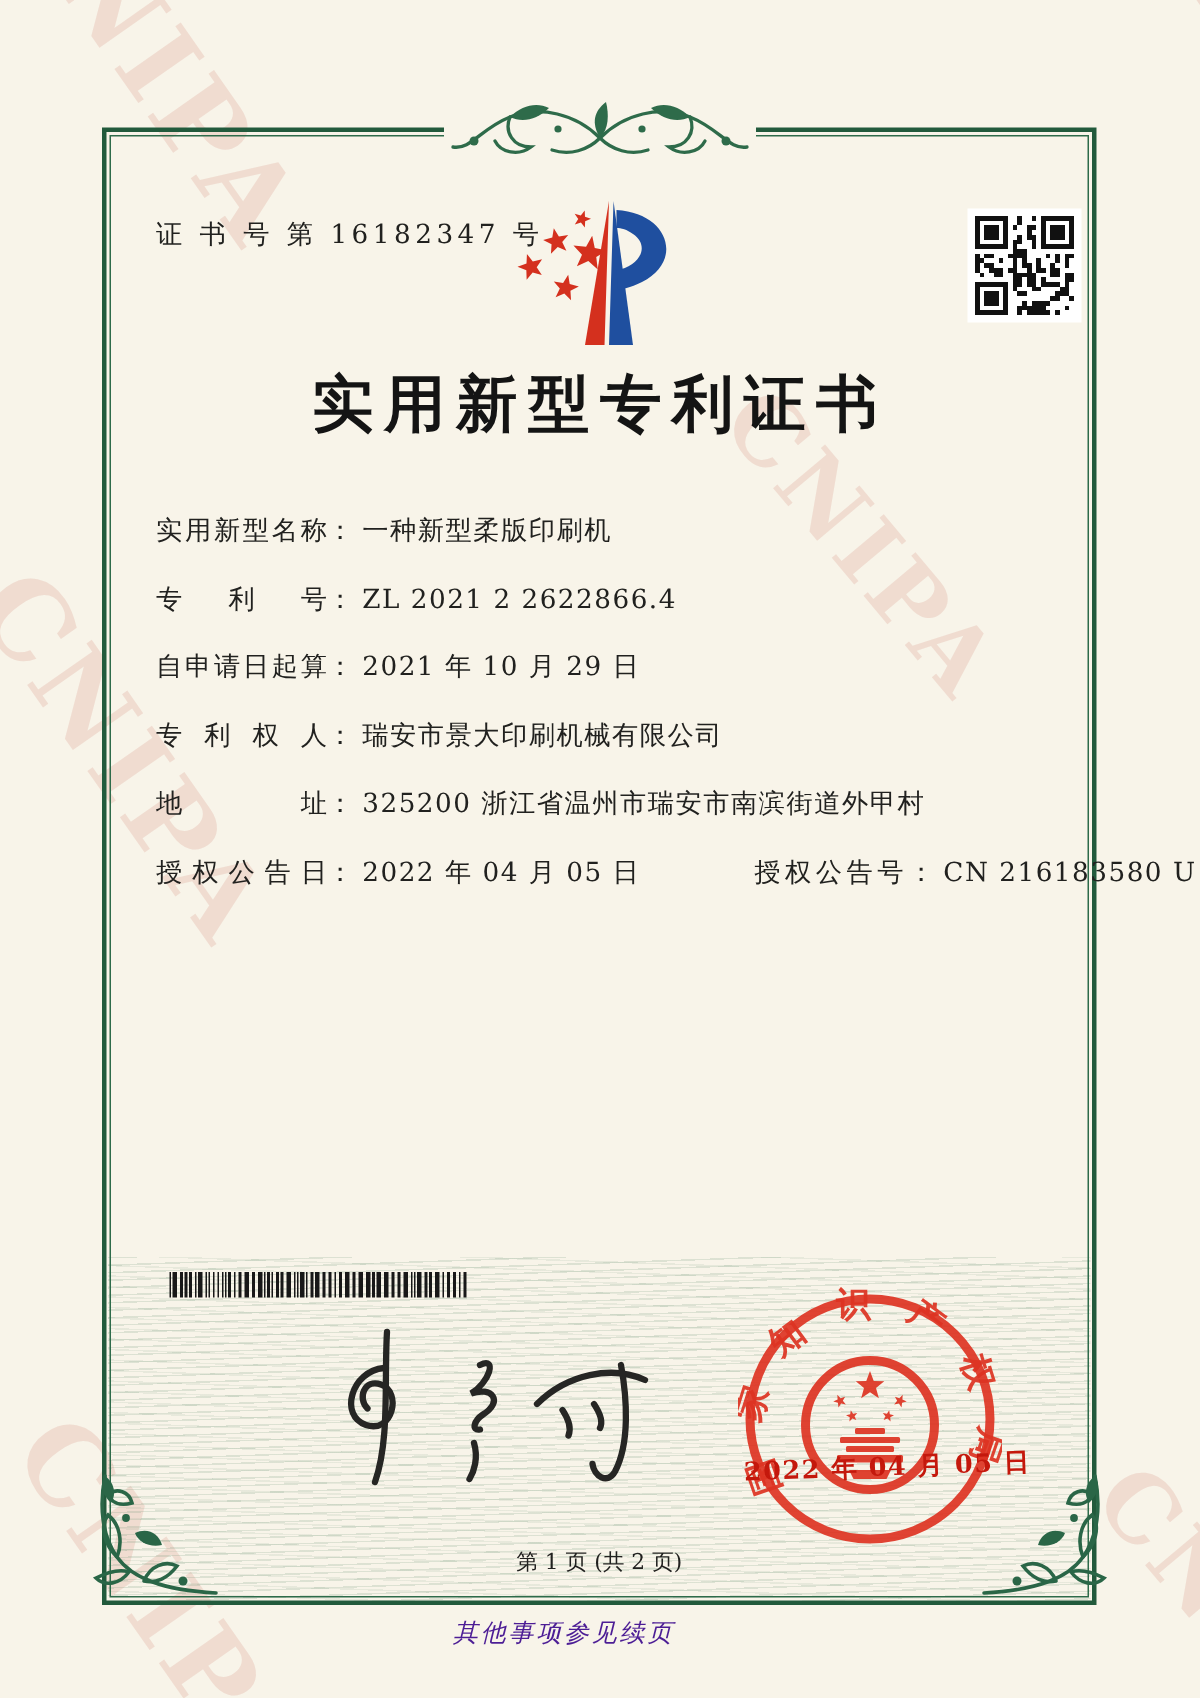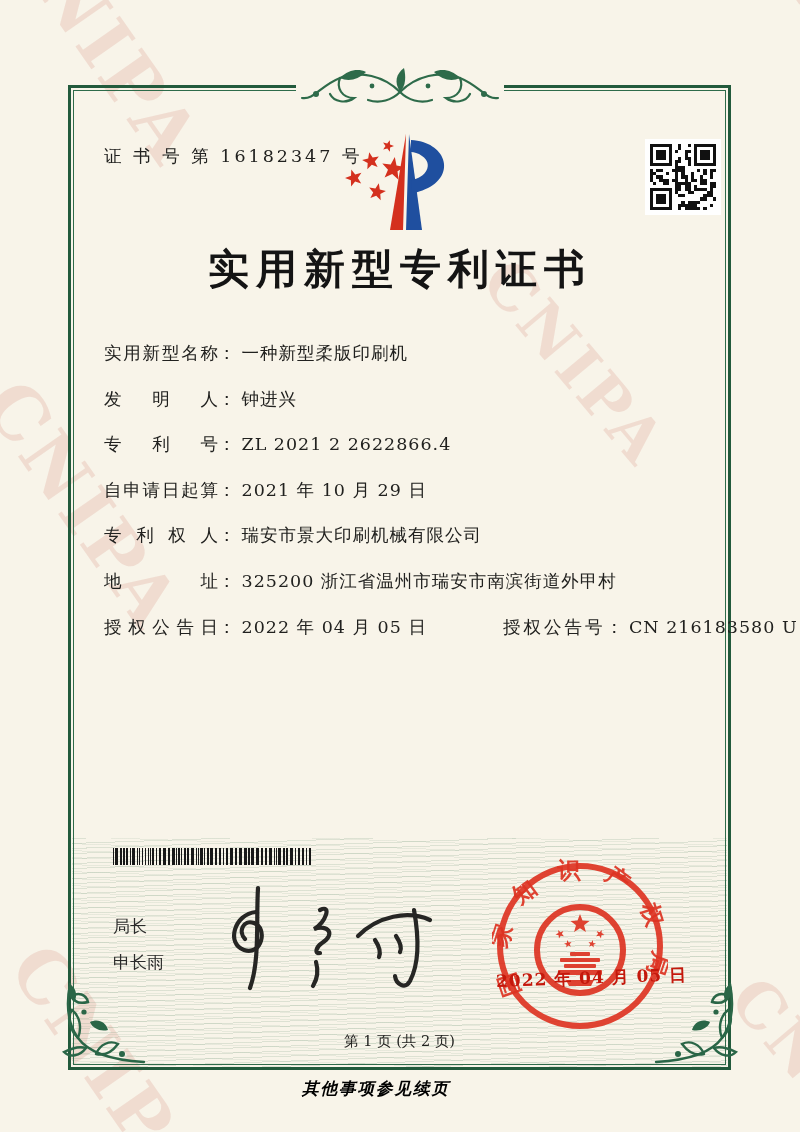--- a/index.html
+++ b/index.html
@@ -54,21 +54,21 @@
   .signerblock{position:absolute;left:113px;top:908px;font-family:"DejaVu Sans","Liberation Sans",sans-serif;
                font-size:17px;line-height:36px;color:#2b2b2b;}
   .signature{position:absolute;left:212px;top:882px;width:230px;height:115px;}
 
   .seal{position:absolute;left:492px;top:858px;width:176px;height:176px;}
   .sealdate{position:absolute;left:496px;top:967px;width:168px;text-align:center;
             color:#c4180c;font-size:17px;font-weight:bold;letter-spacing:1px;transform:rotate(-2deg);white-space:nowrap;}
 
   .pageinfo{position:absolute;left:68px;top:1032px;width:663px;text-align:center;font-size:14.5px;}
   .contnote{position:absolute;left:0;top:1078px;width:752px;text-align:center;
-            font-size:16.5px;font-style:italic;letter-spacing:2px;color:#000000;font-weight:bold;}
+            font-size:16.5px;font-style:italic;letter-spacing:2px;color:#4c1d95;}
 </style>
 </head>
 <body>
 
 <div class="page">
 
   <div class="wm" style="left:-44px;top:-6px;font-size:74px;transform:rotate(55deg);">CNIPA</div>
   <div class="wm" style="left:690px;top:-34px;font-size:74px;transform:rotate(55deg);">CNIPA</div>
   <div class="wm" style="left:452px;top:326px;font-size:62px;transform:rotate(50deg);">CNIPA</div>
   <div class="wm" style="left:-58px;top:462px;font-size:72px;transform:rotate(55deg);">CNIPA</div>
@@ -287,23 +287,20 @@
       </svg>
   </div>
 
   <div class="title">实用新型专利证书</div>
 
   <div class="fields">
     <div class="frow">
       <span class="flabel">实用新型名称</span><span class="fcolon">：</span><span class="fvalue">一种新型柔版印刷机</span>
     </div>
     <div class="frow">
-      <span class="flabel">发明人</span><span class="fcolon">：</span><span class="fvalue">钟进兴</span>
-    </div>
-    <div class="frow">
       <span class="flabel">专利号</span><span class="fcolon">：</span><span class="fvalue">ZL 2021 2 2622866.4</span>
     </div>
     <div class="frow">
       <span class="flabel">自申请日起算</span><span class="fcolon">：</span><span class="fvalue">2021 年 10 月 29 日</span>
     </div>
     <div class="frow">
       <span class="flabel">专利权人</span><span class="fcolon">：</span><span class="fvalue">瑞安市景大印刷机械有限公司</span>
     </div>
     <div class="frow">
       <span class="flabel">地址</span><span class="fcolon">：</span><span class="fvalue">325200  浙江省温州市瑞安市南滨街道外甲村</span>
@@ -366,24 +363,20 @@
       <i style="width: 2px; background: rgb(24, 24, 24); margin-right: 1px;"></i>
       <i style="width: 2px; background: rgb(24, 24, 24); margin-right: 2px;"></i>
       <i style="width: 3px; background: rgb(24, 24, 24); margin-right: 2px;"></i>
       <i style="width: 1px; background: rgb(24, 24, 24); margin-right: 2px;"></i>
       <i style="width: 2px; background: rgb(24, 24, 24); margin-right: 2px;"></i>
       <i style="width: 2px; background: rgb(24, 24, 24); margin-right: 2px;"></i>
       <i style="width: 1px; background: rgb(24, 24, 24); margin-right: 2px;"></i>
       <i style="width: 2px; background: rgb(24, 24, 24); margin-right: 2px;"></i>
     </div>
 
-  <div class="signerblock">
-    <div>局长</div>
-    <div>申长雨</div>
-  </div>
 
   <div class="signature">
     <svg viewBox="0 0 230 115" width="230" height="115" fill="none" stroke="#262624" stroke-width="4.2" stroke-linecap="round">
       <path d="M44,30 C22,32 14,62 32,68 C50,74 56,46 42,41 C31,37 26,50 33,57"></path>
       <path d="M46,6 C44,38 48,78 38,106"></path>
       <path d="M108,28 C120,22 114,40 102,47 C116,42 124,52 110,61 C104,65 102,72 108,71"></path>
       <path d="M104,80 C107,90 104,99 101,104"></path>
       <path d="M146,54 C166,34 196,28 218,38"></path>
       <path d="M202,28 C206,50 208,80 198,99 C193,108 184,102 183,94"></path>
       <path d="M163,58 C167,64 169,70 167,75"></path>

